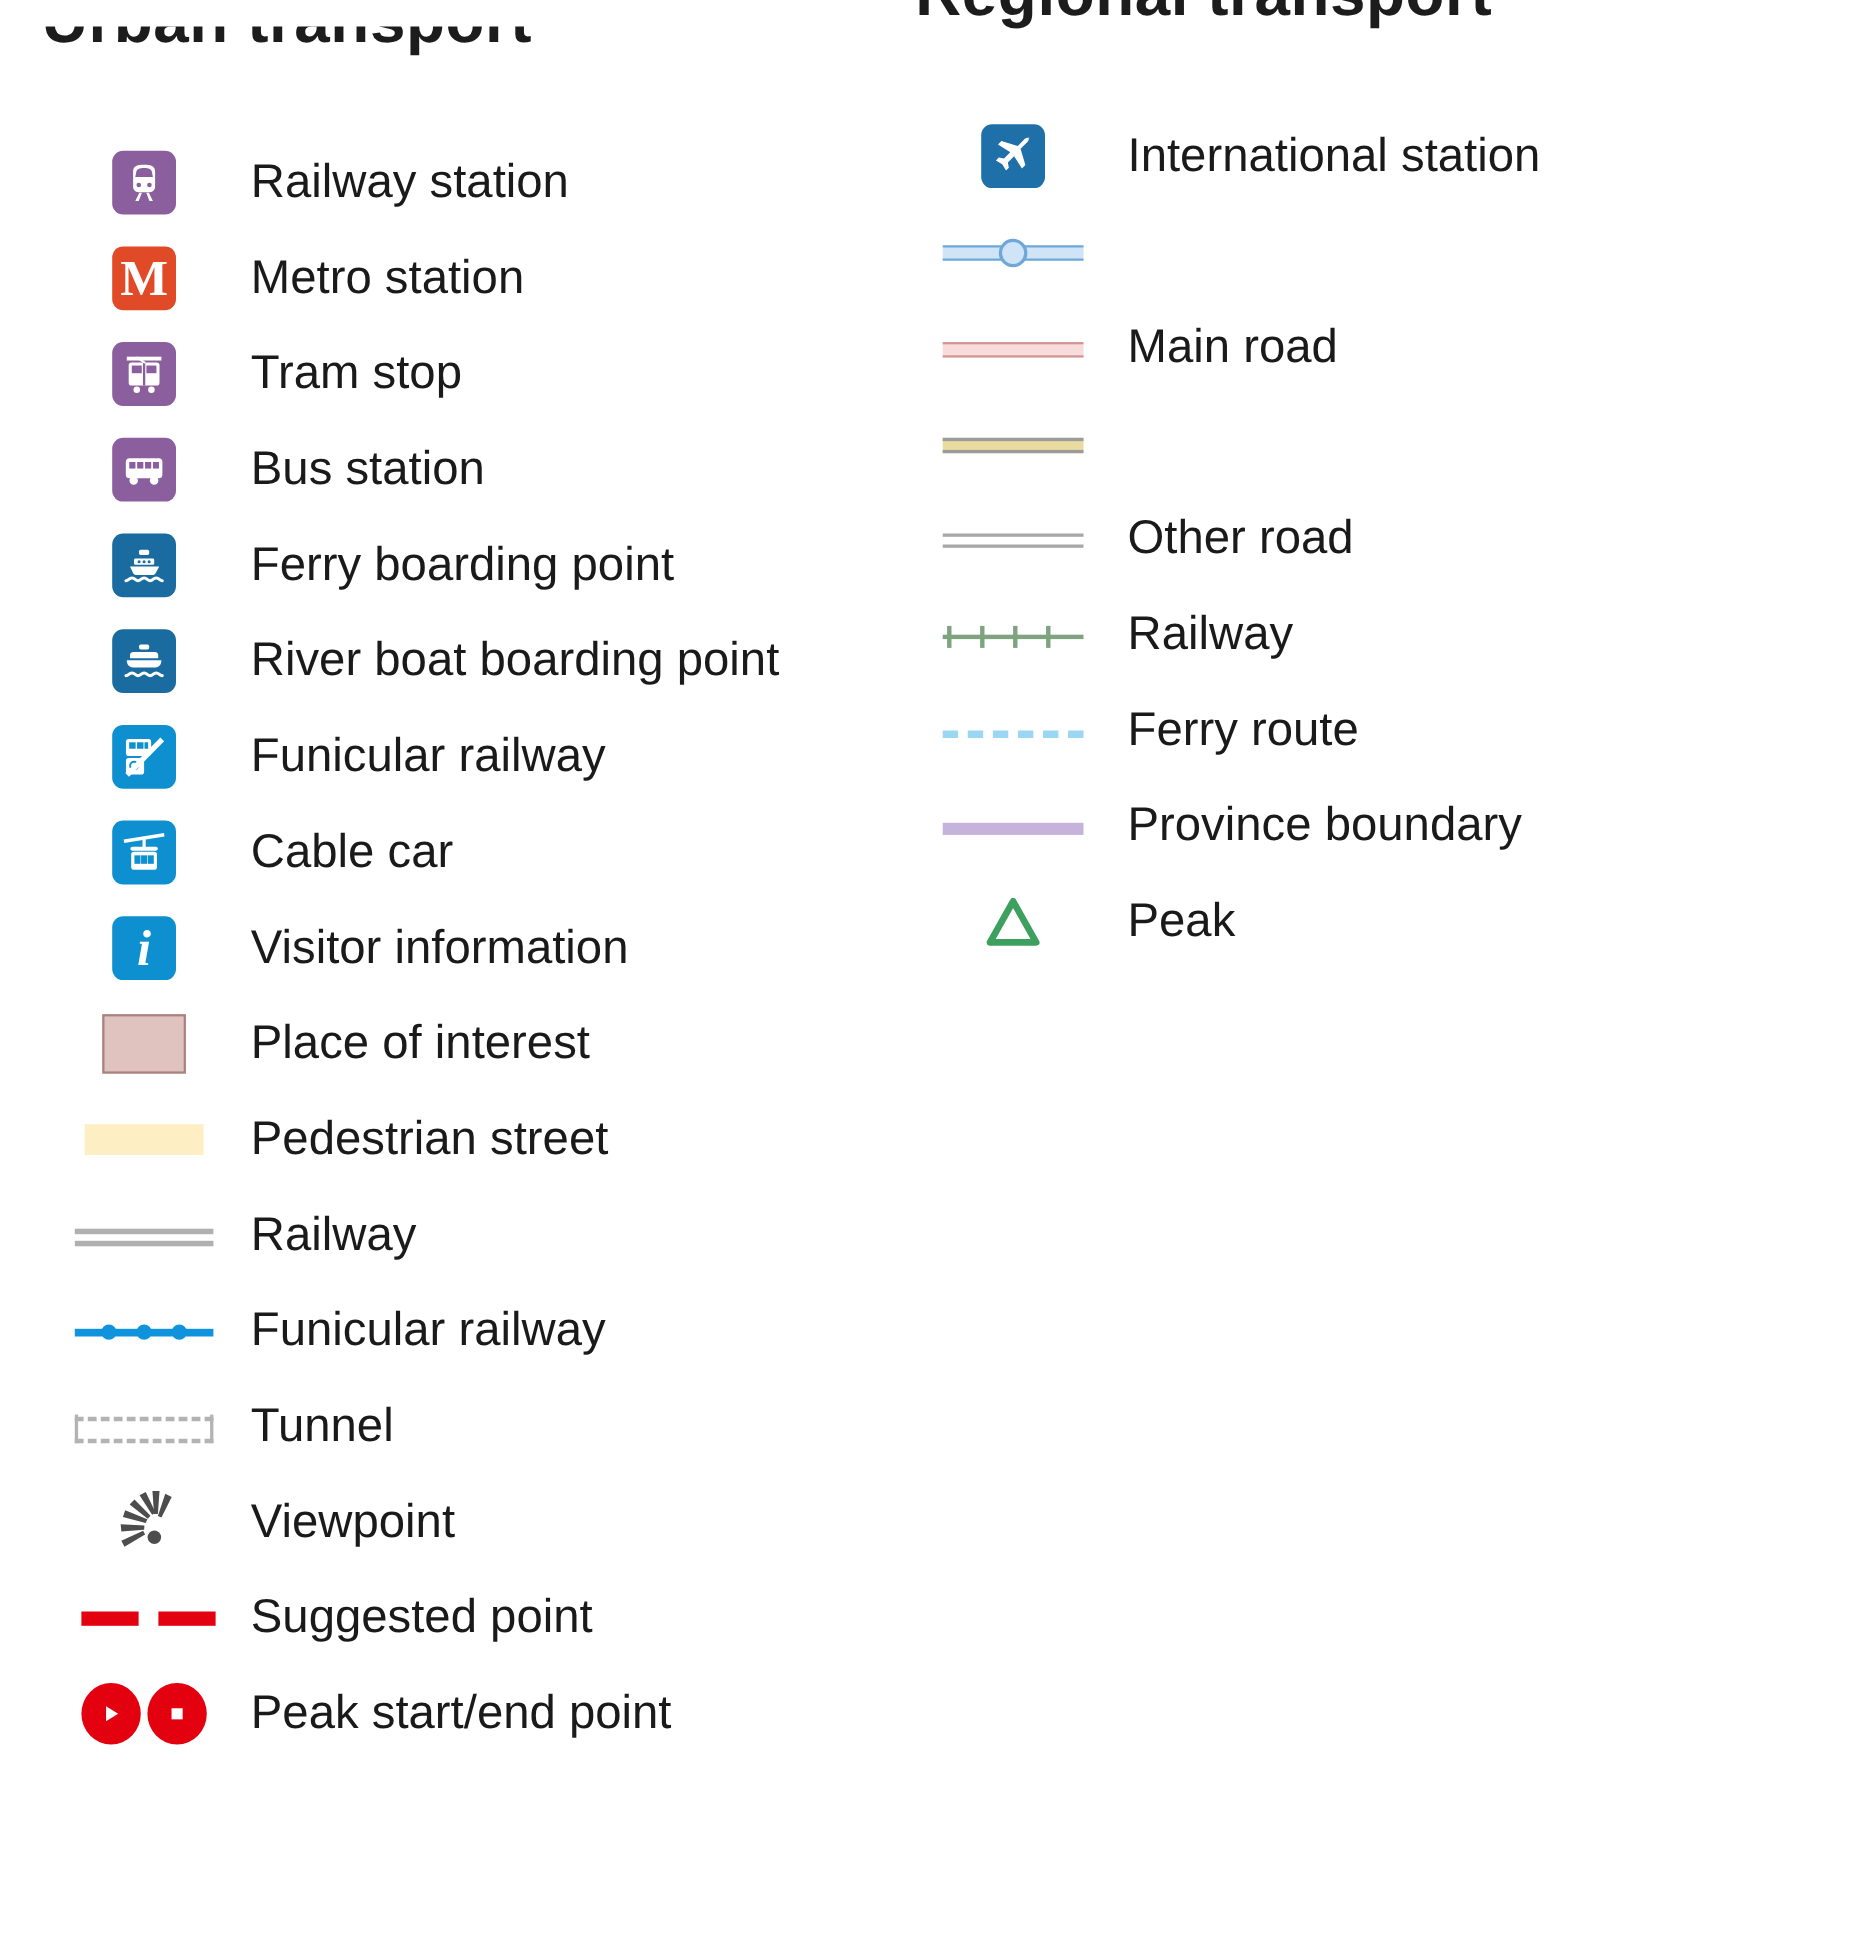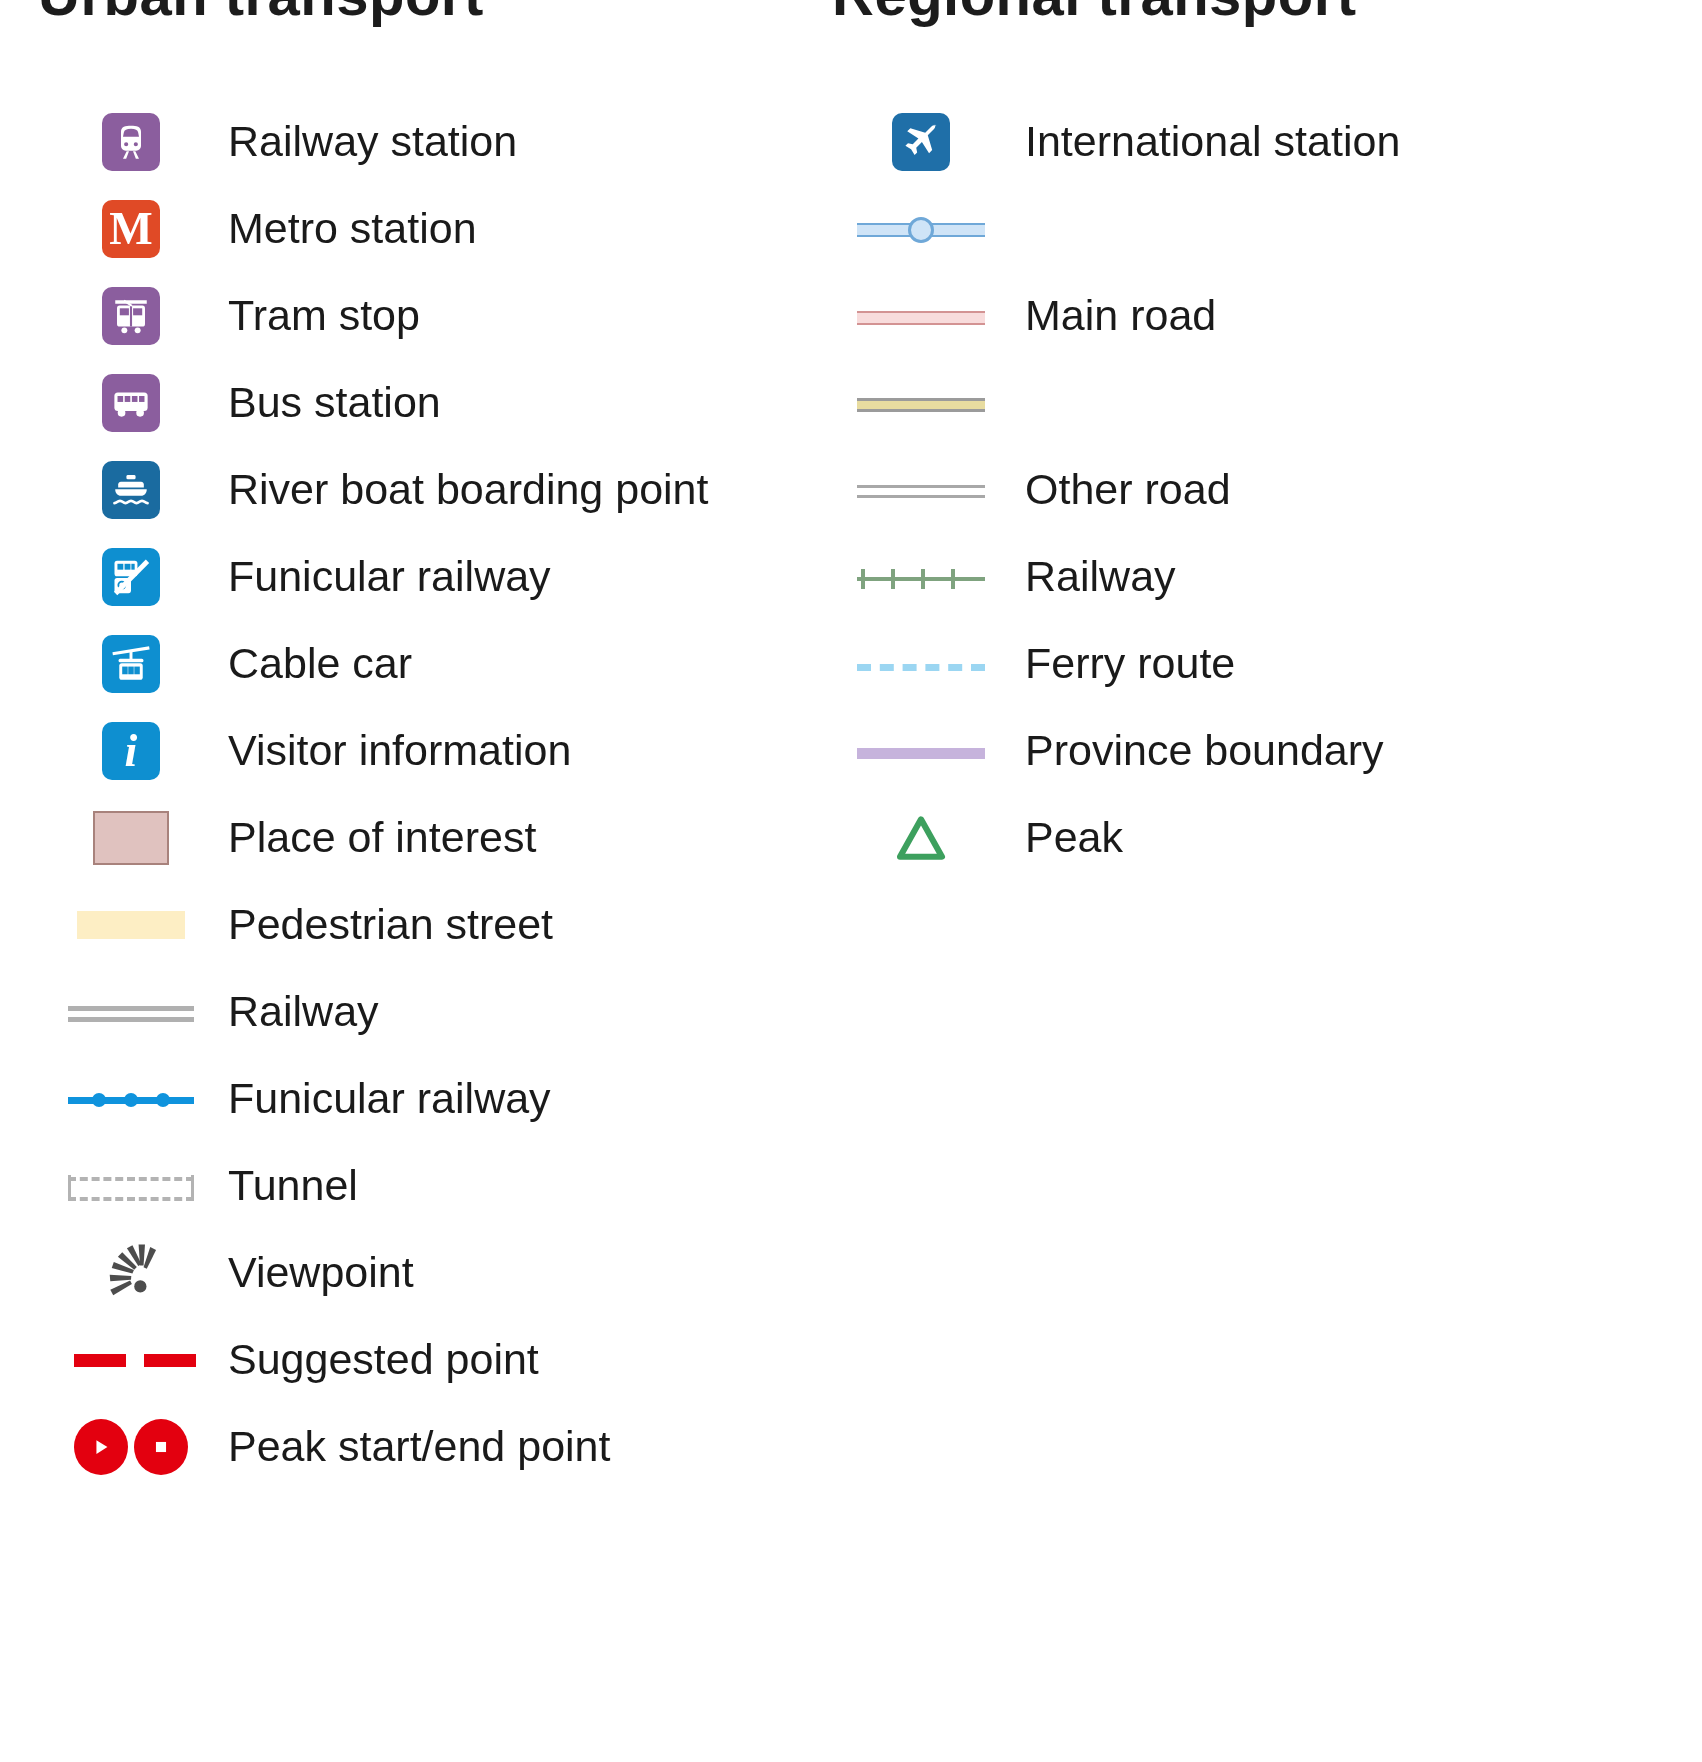--- a/index.html
+++ b/index.html
@@ -15,21 +15,21 @@
     position: relative;
     width: 1702px;
     height: 1762px;
     background: #ffffff;
   }
 
   .column {
     position: absolute;
     top: 0;
   }
-  .column.left  { left: 0px;   width: 790px; }
+  .column.left  { left: 0px;   width: 790px; margin-top: 24px; }
   .column.right { left: 790px; width: 912px; }
 
   
   .heading-clip {
     position: relative;
     height: 80px;
     overflow: hidden;
   }
   .heading-clip .heading-text {
     position: absolute;
@@ -270,20 +270,36 @@
               <rect x="12.5" y="8" width="3.2" height="3.4" fill="#8B5E9E"></rect>
               <rect x="16.6" y="8" width="3.1" height="3.4" fill="#8B5E9E"></rect>
               <circle cx="6.6" cy="17.6" r="2.2" fill="#fff"></circle>
               <circle cx="17.2" cy="17.6" r="2.2" fill="#fff"></circle>
             </svg>
           </div>
         </div>
         <div class="label">Bus station</div>
       </div>
 
+      <div class="row">
+        <div class="swatch">
+          <div class="tile" style="background:#1A6BA0">
+            <svg width="44" height="44" viewBox="0 0 24 24">
+              <rect x="9.5" y="4.2" width="5" height="2.6" rx="0.8" fill="#fff"></rect>
+              <path d="M5 12.5h14.5l-1.8 3.4c-.3.6-.9.9-1.6.9H8.2c-.7 0-1.3-.3-1.6-.9L5 12.5z" fill="#fff"></path>
+              <rect x="7" y="8.6" width="10" height="3.1" rx="0.7" fill="#fff"></rect>
+              <circle cx="9.5" cy="10.2" r="0.75" fill="#1A6BA0"></circle>
+              <circle cx="12" cy="10.2" r="0.75" fill="#1A6BA0"></circle>
+              <circle cx="14.5" cy="10.2" r="0.75" fill="#1A6BA0"></circle>
+              <path d="M3 19.6c1.4 0 1.4-1.3 3-1.3s1.6 1.3 3 1.3 1.4-1.3 3-1.3 1.6 1.3 3 1.3 1.4-1.3 3-1.3 1.6 1.3 3 1.3" stroke="#fff" stroke-width="1.5" fill="none" stroke-linecap="round"></path>
+            </svg>
+          </div>
+        </div>
+        <div class="label">Ferry boarding point</div>
+      </div>
 
       <div class="row">
         <div class="swatch">
           <div class="tile" style="background:#1A6BA0">
             <svg width="44" height="44" viewBox="0 0 24 24">
               <rect x="9.5" y="3.8" width="5" height="2.4" rx="0.8" fill="#fff"></rect>
               <path d="M3.4 11.6h17.2c0 2.1-1.3 3.6-3.1 3.6H6.5c-1.8 0-3.1-1.5-3.1-3.6z" fill="#fff"></path>
               <path d="M6.5 7.5h11c.8 0 1.5.7 1.5 1.5v1.6H5V9c0-.8.7-1.5 1.5-1.5z" fill="#fff"></path>
               <path d="M3 19.2c1.4 0 1.4-1.3 3-1.3s1.6 1.3 3 1.3 1.4-1.3 3-1.3 1.6 1.3 3 1.3 1.4-1.3 3-1.3 1.6 1.3 3 1.3" stroke="#fff" stroke-width="1.5" fill="none" stroke-linecap="round"></path>
             </svg>

